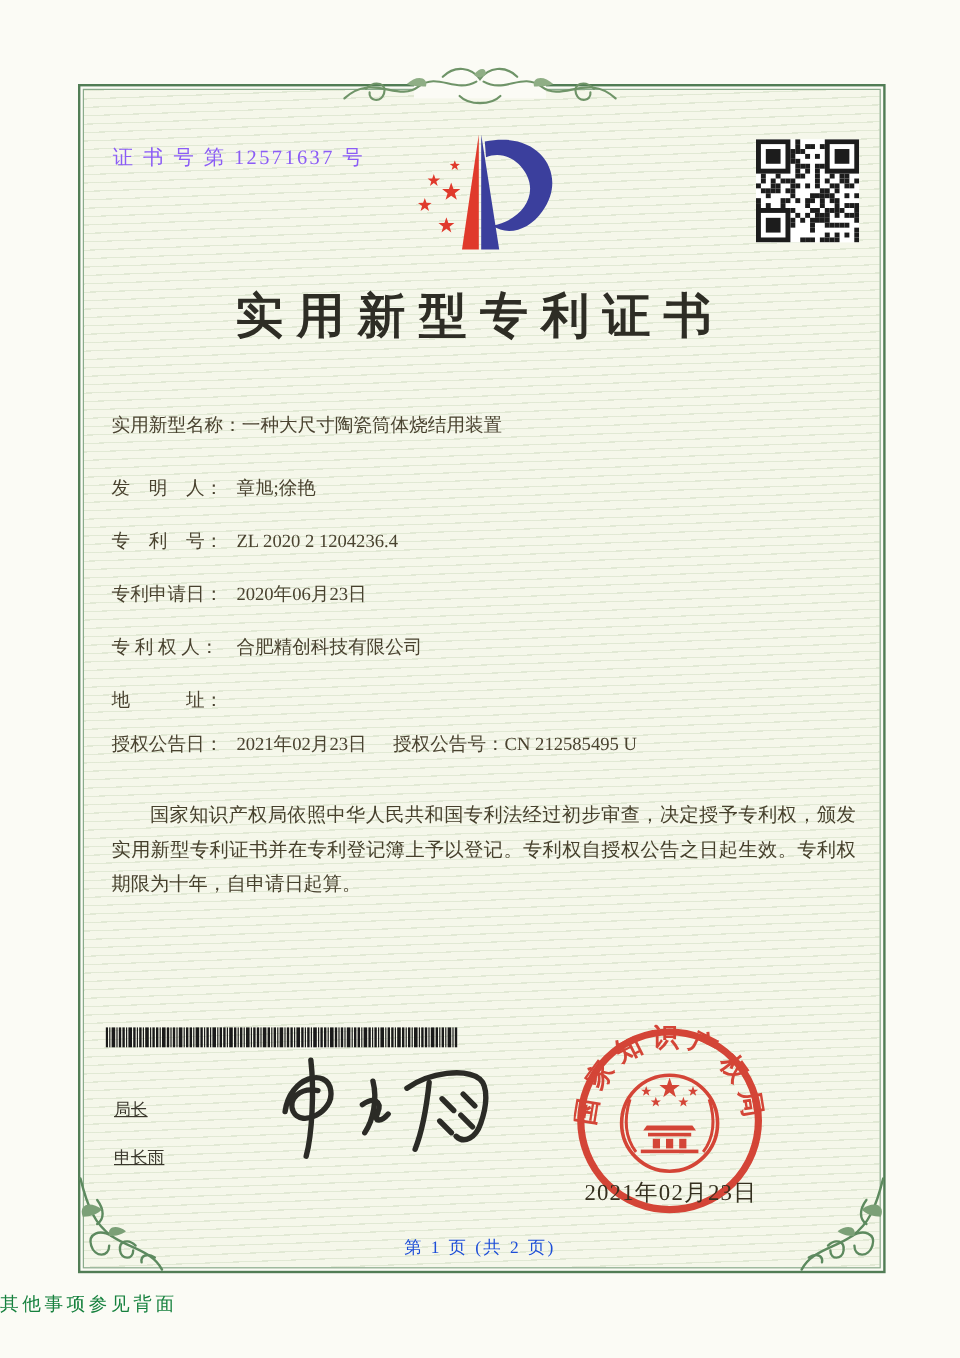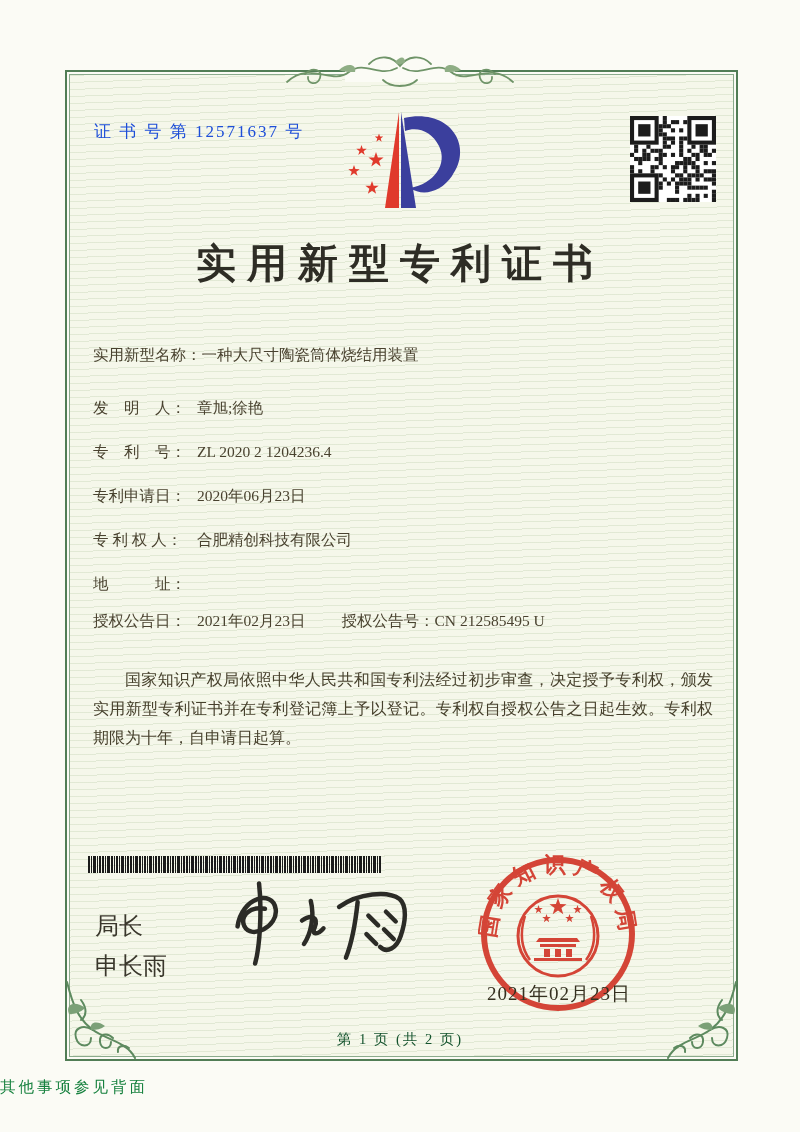--- a/index.html
+++ b/index.html
@@ -5,42 +5,42 @@
   html,body{margin:0;padding:0;background:#e8e8e4;}
   .page{position:relative;width:800px;height:1132px;margin:0 auto;background:#fbfbf5;
         font-family:"Liberation Serif","DejaVu Serif",serif;overflow:hidden;}
   .frame{position:absolute;left:65px;top:70px;width:673px;height:991px;
          border:2px solid #517d55;box-sizing:border-box;}
   .frame-inner{position:absolute;inset:2px;border:1px solid #8aab8c;
          background:#f5f7ea;
          background-image:repeating-linear-gradient(178deg,
             rgba(146,175,125,.20) 0px, rgba(146,175,125,.20) 1px,
             rgba(255,255,255,0) 1px, rgba(255,255,255,0) 7px);}
-  .cert-no{position:absolute;left:94px;top:120px;font-size:17px;letter-spacing:2px;color:#1d4ed8;}
+  .cert-no{position:absolute;left:94px;top:120px;font-size:17px;letter-spacing:2px;color:#8b5cf6;}
   .logo{position:absolute;left:328px;top:102px;width:148px;height:124px;}
   .qr{position:absolute;left:630px;top:116px;width:86px;height:86px;background:#fff;}
   .title{position:absolute;left:0;top:236px;width:100%;text-align:center;
          font-size:40px;font-weight:bold;letter-spacing:11px;color:#2e2d25;}
   .fields{position:absolute;left:93px;top:343px;width:578px;color:#49422f;font-size:15.5px;}
   .frow{display:flex;margin-bottom:20px;line-height:24px;}
   .frow.first{margin-bottom:29px;}
   .flabel{flex:0 0 104px;white-space:nowrap;}
   .fvalue{flex:1;}
   .grantrow{display:flex;line-height:24px;margin-top:-7px;}
-  .grant2{margin-left:36px;display:flex;}
+  .grant2{margin-left:22px;display:flex;}
   .paras{position:absolute;left:93px;top:665px;width:620px;font-size:16px;line-height:29px;
          color:#46402c;text-align:justify;}
   .paras p{margin:0;text-indent:2em;}
   .barcode{position:absolute;left:88px;top:856px;width:296px;height:17px;}
-  .director{position:absolute;left:95px;top:906px;font-size:24px;color:#3a372c;line-height:40px;}
+  .director{position:absolute;left:95px;top:906px;font-size:14px;color:#3a372c;line-height:40px;text-decoration:underline;}
   .sig{position:absolute;left:220px;top:866px;width:205px;height:110px;}
   .seal{position:absolute;left:478px;top:854px;width:160px;height:160px;opacity:.93;}
   .seal-date{position:absolute;left:487px;top:981px;font-size:19px;letter-spacing:1px;color:#35301f;}
   .page-info{position:absolute;left:0;top:1030px;width:100%;text-align:center;
-             font-size:14.5px;letter-spacing:2px;color:#14532d;}
+             font-size:14.5px;letter-spacing:2px;color:#1d4ed8;}
   .back-note{position:absolute;left:0;top:1077px;width:100%;
              font-size:15.5px;letter-spacing:3px;color:#15803d;}
   .flourish-top{position:absolute;left:283px;top:40px;width:234px;height:60px;}
   .corner{position:absolute;top:978px;width:82px;height:86px;}
   .corner.right{left:660px;}
   .corner.left{left:61px;transform:scaleX(-1);}
   svg{display:block;}
 </style>
 </head>
 <body>

